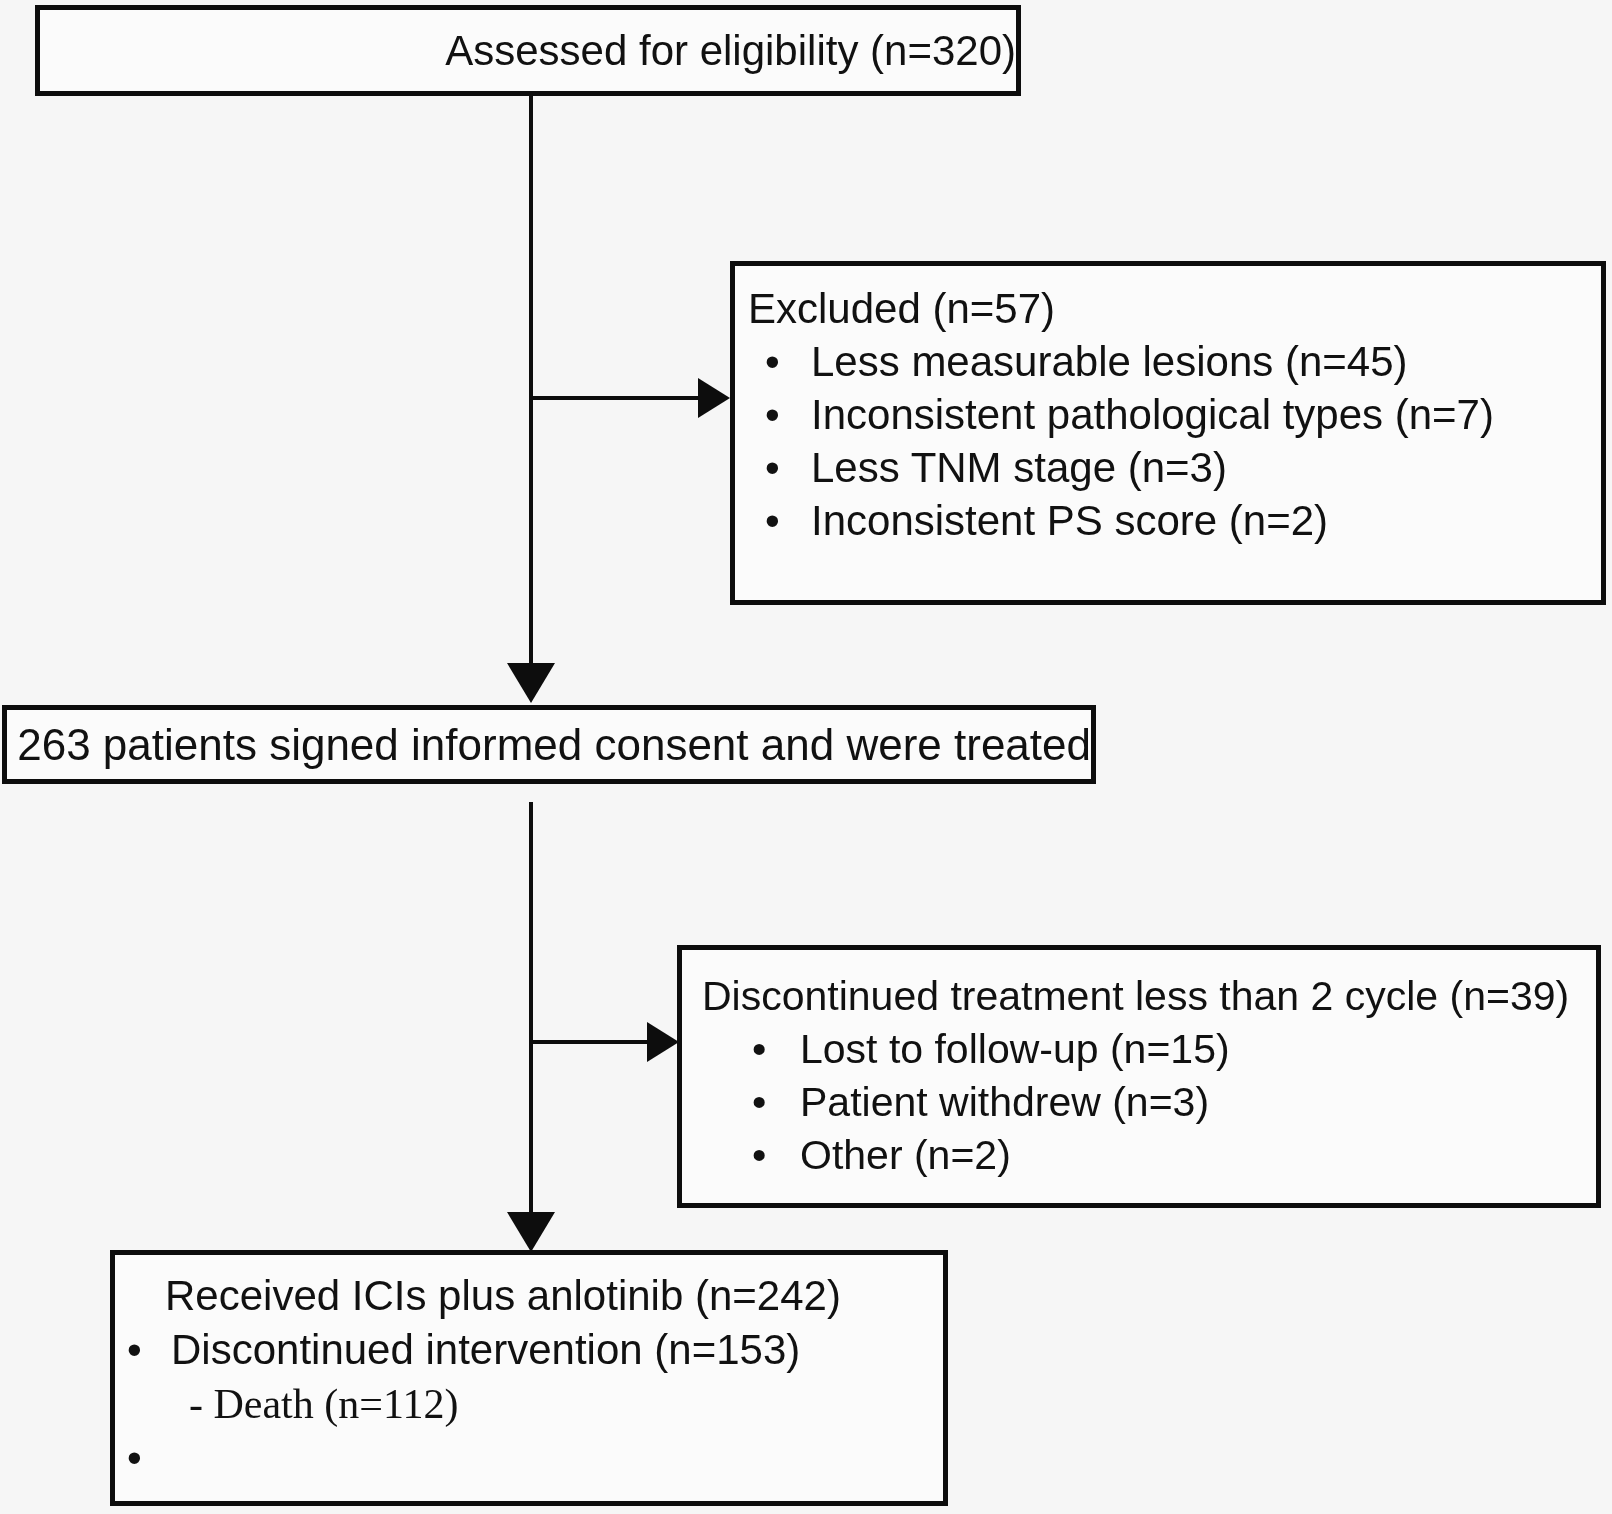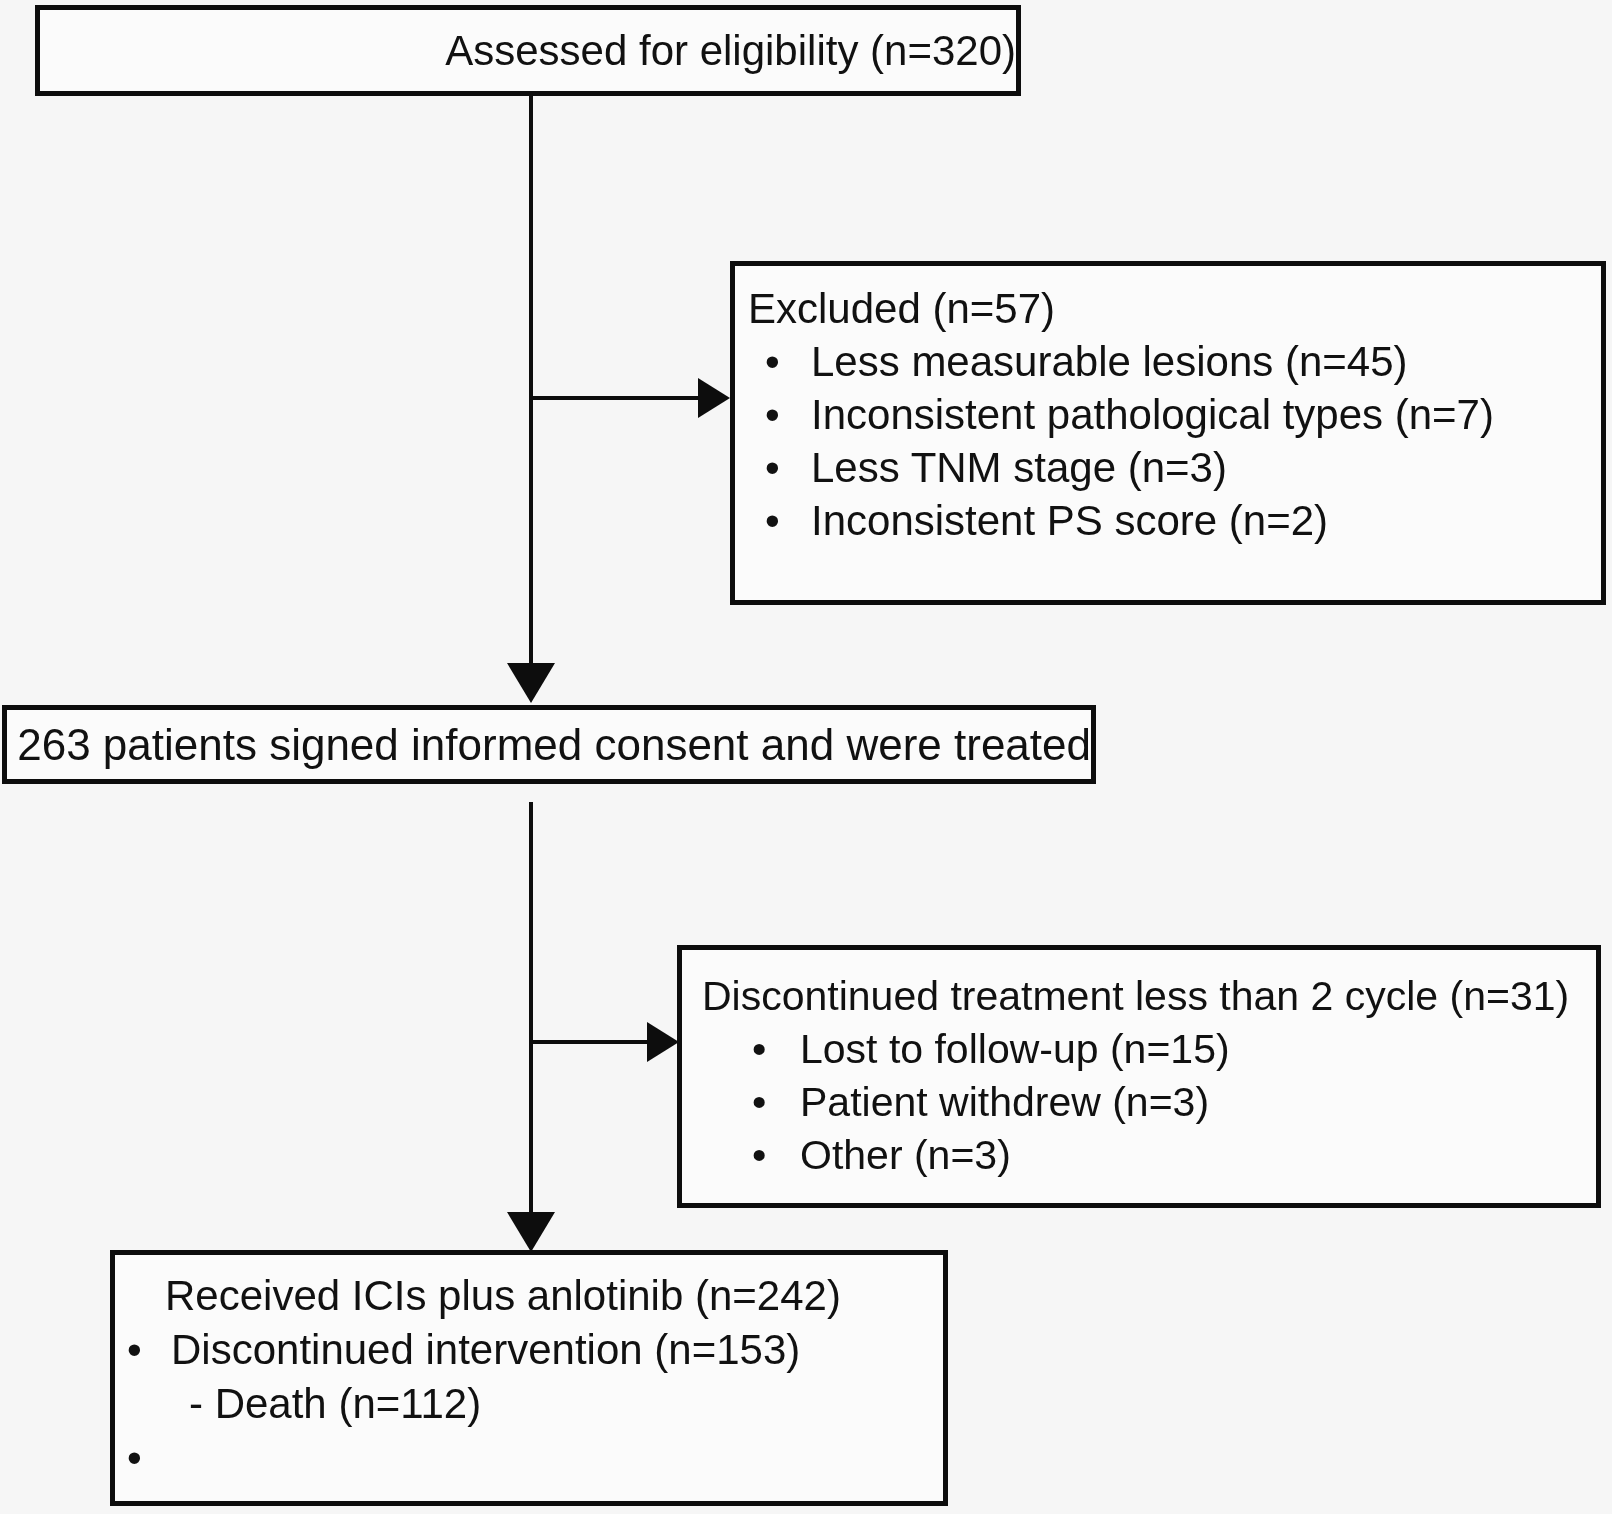--- a/index.html
+++ b/index.html
@@ -39,21 +39,21 @@
   .box-received{left:110px;top:1250px;width:838px;height:256px;font-size:42px;line-height:54px;padding-top:14px;}
   .box-title{white-space:nowrap;}
   .t-excluded{margin-left:13px;}
   .t-discontinued{margin-left:20px;}
   .t-received{margin-left:50px;}
   .row{display:flex;white-space:nowrap;}
   .dot{flex:0 0 auto;}
   .row-excluded .dot{margin-left:30px;width:46px;}
   .row-discontinued .dot{margin-left:70px;width:48px;}
   .row-received .dot{margin-left:12px;width:44px;}
-  .row-sub{margin-left:74px;white-space:nowrap;}
+  .row-sub{margin-left:74px;white-space:nowrap;font-family:Liberation Serif, serif;}
   .vline{position:absolute;width:4px;background:var(--border);}
   .v1{left:529px;top:96px;height:567px;}
   .v2{left:529px;top:802px;height:410px;}
   .hline{position:absolute;height:4px;background:var(--border);}
   .h1{left:531px;top:396px;width:168px;}
   .h2{left:531px;top:1040px;width:118px;}
   .arrow-down{
     position:absolute;width:0;height:0;
     border-left:24px solid transparent;
     border-right:24px solid transparent;
@@ -109,32 +109,32 @@
     <span>263 patients signed informed consent and were treated</span>
   </div>
 
   <div class="vline v2"></div>
   <div class="arrow-down a2"></div>
 
   <div class="hline h2"></div>
   <div class="arrow-right ar2"></div>
 
   <div class="fc-box box-discontinued">
-    <div class="box-title t-discontinued">Discontinued treatment less than 2 cycle (n=31)</div>
+    <div class="box-title t-discontinued">Discontinued treatment less than 2 cycle (n=39)</div>
     <div class="row row-discontinued">
       <span class="dot">•</span>
       <span>Lost to follow-up (n=15)</span>
     </div>
     <div class="row row-discontinued">
       <span class="dot">•</span>
       <span>Patient withdrew (n=3)</span>
     </div>
     <div class="row row-discontinued">
       <span class="dot">•</span>
-      <span>Other (n=3)</span>
+      <span>Other (n=2)</span>
     </div>
   </div>
 
   <div class="fc-box box-received">
     <div class="box-title t-received">Received ICIs plus anlotinib (n=242)</div>
     <div class="row row-received">
       <span class="dot">•</span>
       <span>Discontinued intervention (n=153)</span>
     </div>
     <div class="row-sub">- Death (n=112)</div>

